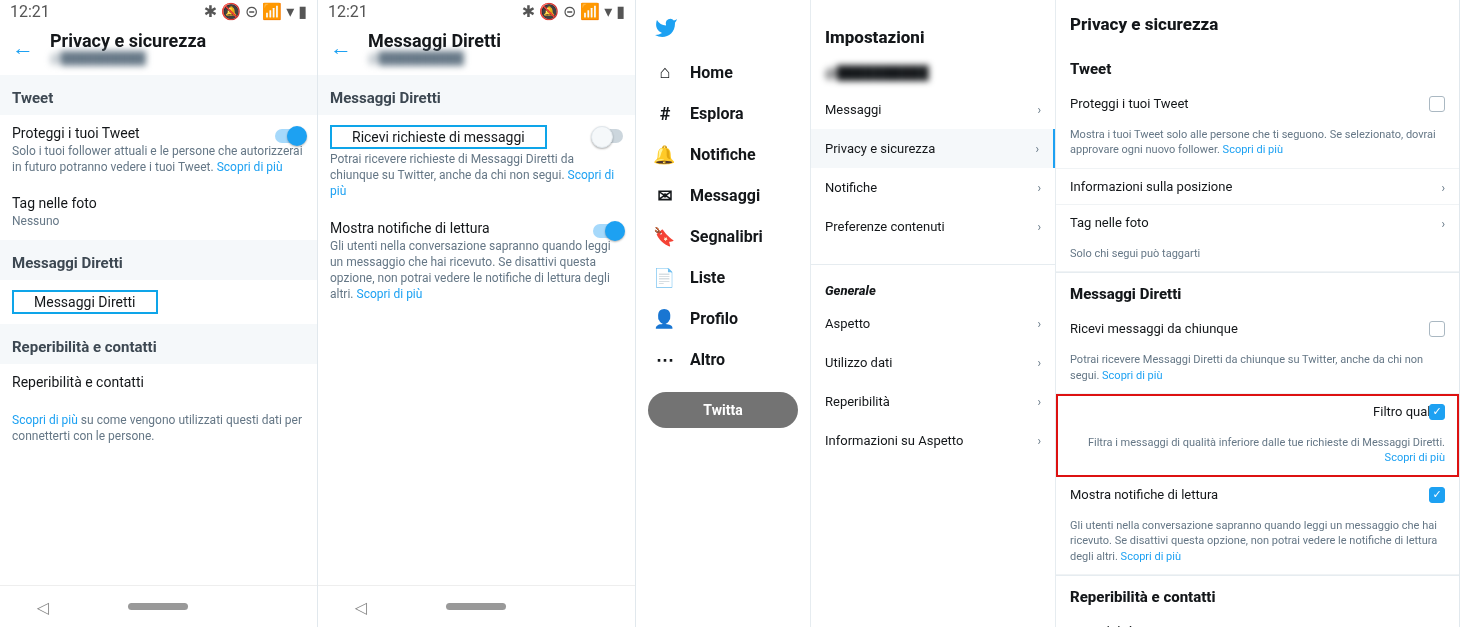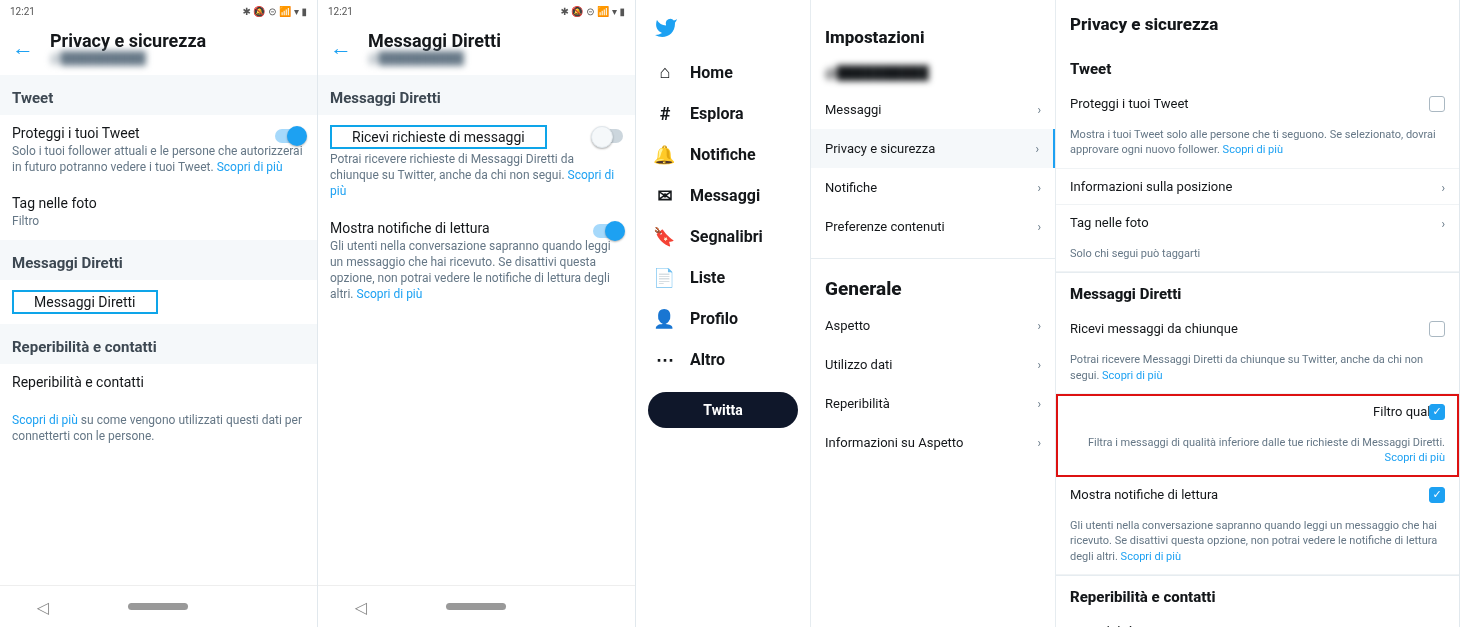--- a/index.html
+++ b/index.html
@@ -3,21 +3,21 @@
 <meta charset="utf-8">
 <style>
 * { box-sizing: border-box; margin: 0; padding: 0; }
 body { font-family: -apple-system, BlinkMacSystemFont, "Segoe UI", Roboto, Helvetica, Arial, sans-serif; background: #fff; color: #14171a; width: 1460px; height: 627px; overflow: hidden; display: flex; }
 .panel { border-right: 1px solid #e1e8ed; height: 627px; overflow: hidden; position: relative; }
 .panel1 { width: 318px; }
 .panel2 { width: 318px; }
 .panel3 { flex: 1; display: flex; }
 
 
-.statusbar { display: flex; justify-content: space-between; align-items: center; padding: 2px 10px; height: 22px; font-size: 10px; color: #555; }
+.statusbar { display: flex; justify-content: space-between; align-items: center; padding: 2px 10px; height: 22px; font-size: 16px; color: #555; }
 .statusbar .icons span { margin-left: 3px; }
 
 
 .mhead { display: flex; align-items: center; padding: 8px 12px 10px; }
 .mhead .back { color: #1da1f2; font-size: 22px; margin-right: 16px; cursor: pointer; }
 .mhead .title { font-size: 18px; font-weight: 700; color: #14171a; }
 .mhead .sub { font-size: 12px; color: #657786; filter: blur(3px); }
 
 .section-h { font-size: 15px; font-weight: 700; color: #3d4852; padding: 14px 12px 8px; background: #f5f8fa; }
 .row { padding: 10px 12px; position: relative; }
@@ -35,29 +35,29 @@
 
 .mnav { position: absolute; bottom: 0; left: 0; right: 0; height: 42px; display:flex; align-items:center; justify-content:space-around; border-top:1px solid #eee; background:#fff; }
 .mnav .nb { width:18px; height:18px; color:#888; }
 .mnav .pill { width:60px; height:7px; border-radius:4px; background:#999; }
 
 
 .col-nav { width: 175px; padding: 10px 6px; border-right: 1px solid #e6ecf0; }
 .col-nav .brand { color:#1da1f2; font-size:22px; padding:6px 12px; }
 .col-nav .nitem { display:flex; align-items:center; gap:14px; padding:10px 12px; font-size:16px; font-weight:700; color:#14171a; cursor:pointer; border-radius:999px; }
 .col-nav .nitem .ic { width:22px; display:flex; justify-content:center; color:#14171a; font-size:18px; }
-.col-nav .btn-tweet { margin:12px 6px 0; background:#0f172a; color:#fff; font-weight:700; font-size:14px; text-align:center; padding:10px 0; border-radius:999px; cursor:pointer; }
+.col-nav .btn-tweet { margin:12px 6px 0; background:#737373; color:#fff; font-weight:700; font-size:14px; text-align:center; padding:10px 0; border-radius:999px; cursor:pointer; }
 
 .col-settings { width: 245px; border-right:1px solid #e6ecf0; padding-top:21px; }
 .col-settings h2 { font-size:17px; font-weight:800; padding:6px 14px 14px; }
 .col-settings .acct { font-size:13px; color:#14171a; padding:4px 14px 10px; font-weight:700; filter: blur(3px); }
 .srow { display:flex; justify-content:space-between; align-items:center; padding:12px 14px; font-size:13px; color:#14171a; cursor:pointer; }
 .srow.active { background:#f5f8fa; border-right:2px solid #1da1f2; }
 .srow .chev { color:#657786; font-size:12px; }
-.sgroup { font-size:19px; font-weight:800; padding:18px 14px 6px; color:#14171a; border-top:1px solid #e6ecf0; margin-top:12px; }
+.sgroup { font-size:13px; font-weight:800; padding:18px 14px 6px; color:#14171a; border-top:1px solid #e6ecf0; margin-top:18px;font-style:italic; }
 
 .col-main { flex:1; padding-top:8px; overflow-y:auto; }
 .col-main h2 { font-size:17px; font-weight:800; padding:6px 14px 14px; }
 .msection { font-size:15px; font-weight:800; padding:12px 14px 8px; border-top:1px solid #e6ecf0; }
 .msection:first-of-type { border-top:none; }
 .mrow { padding:10px 14px; position:relative; border-bottom:1px solid #f0f3f5; }
 .mrow .lbl { font-size:13px; color:#14171a; }
 .mrow .hint { font-size:11px; color:#657786; line-height:1.4; margin-top:16px; }
 .mrow .hint a, .mrow .hint .link { color:#1da1f2; }
 .mrow .ck { position:absolute; right:14px; top:10px; width:16px; height:16px; border:1px solid #aab8c2; border-radius:3px; }
@@ -81,21 +81,21 @@
     </div>
   </div>
   <div class="section-h">Tweet</div>
   <div class="row">
     <div class="label">Proteggi i tuoi Tweet</div>
     <div class="desc"><span>Solo i tuoi follower attuali e le persone che autorizzerai in futuro potranno vedere i tuoi Tweet.</span> <span class="link">Scopri di più</span></div>
     <div class="toggle on"></div>
   </div>
   <div class="row">
     <div class="label">Tag nelle foto</div>
-    <div class="desc">Filtro</div>
+    <div class="desc">Nessuno</div>
   </div>
   <div class="section-h">Messaggi Diretti</div>
   <div class="row">
     <span class="redbox label">Messaggi Diretti</span>
   </div>
   <div class="section-h">Reperibilità e contatti</div>
   <div class="row">
     <div class="label">Reperibilità e contatti</div>
   </div>
   <div class="row">

